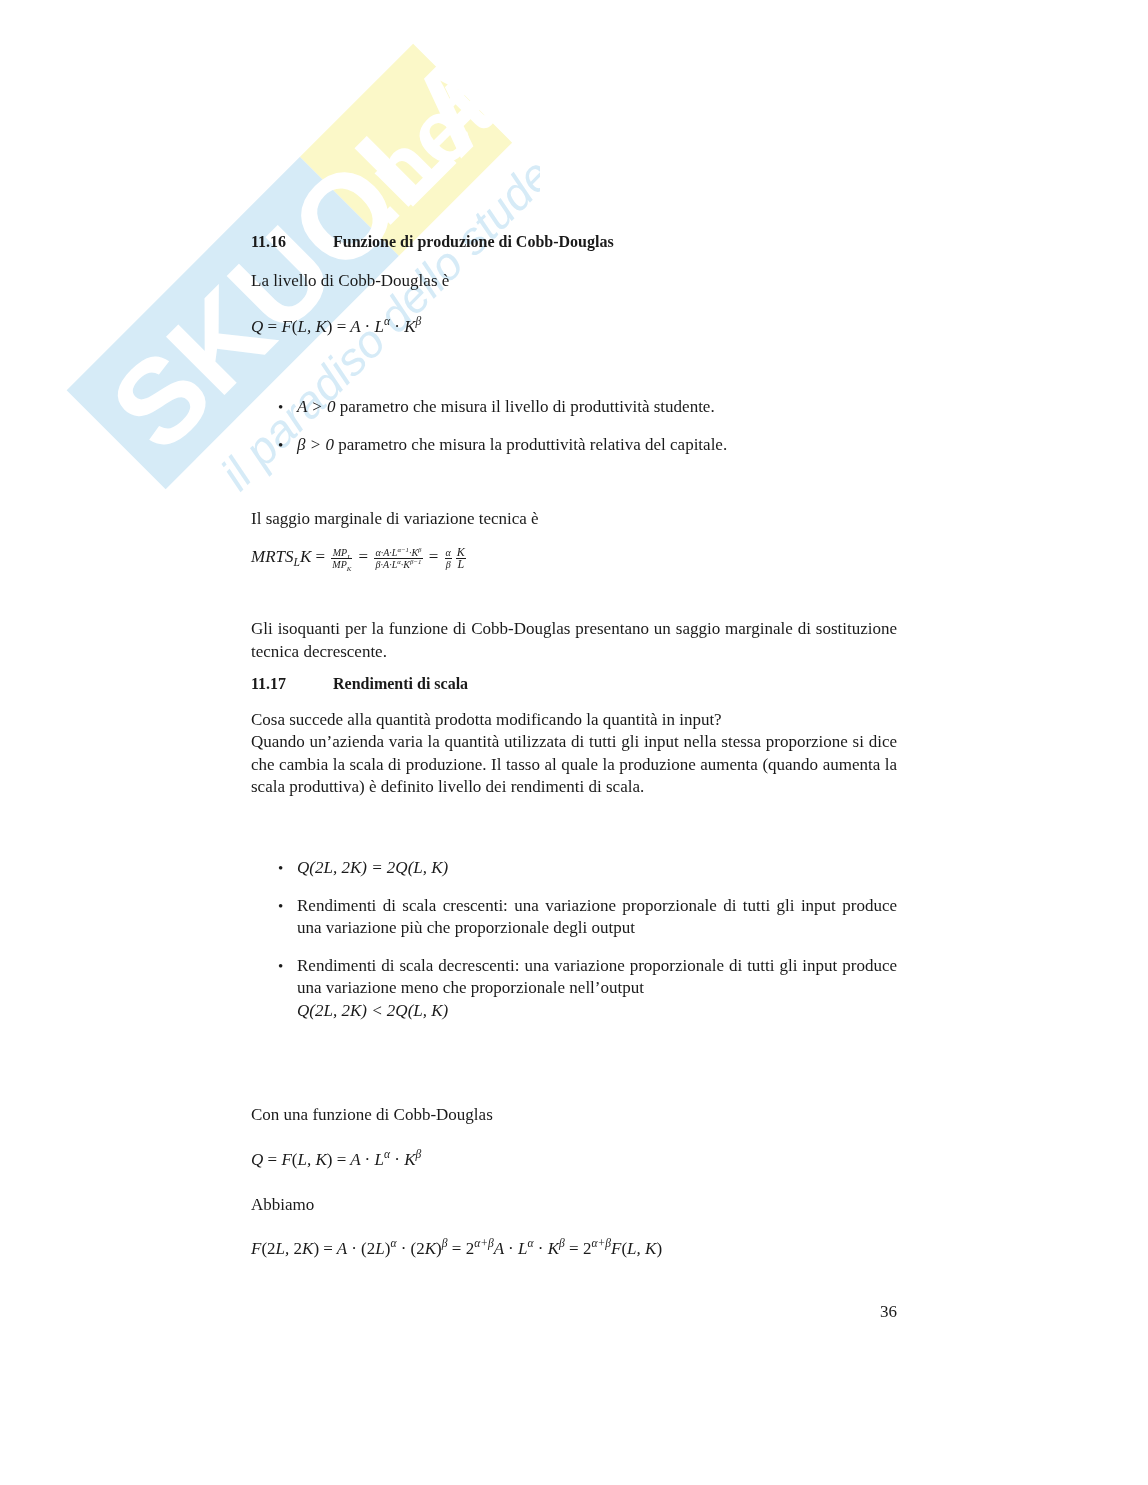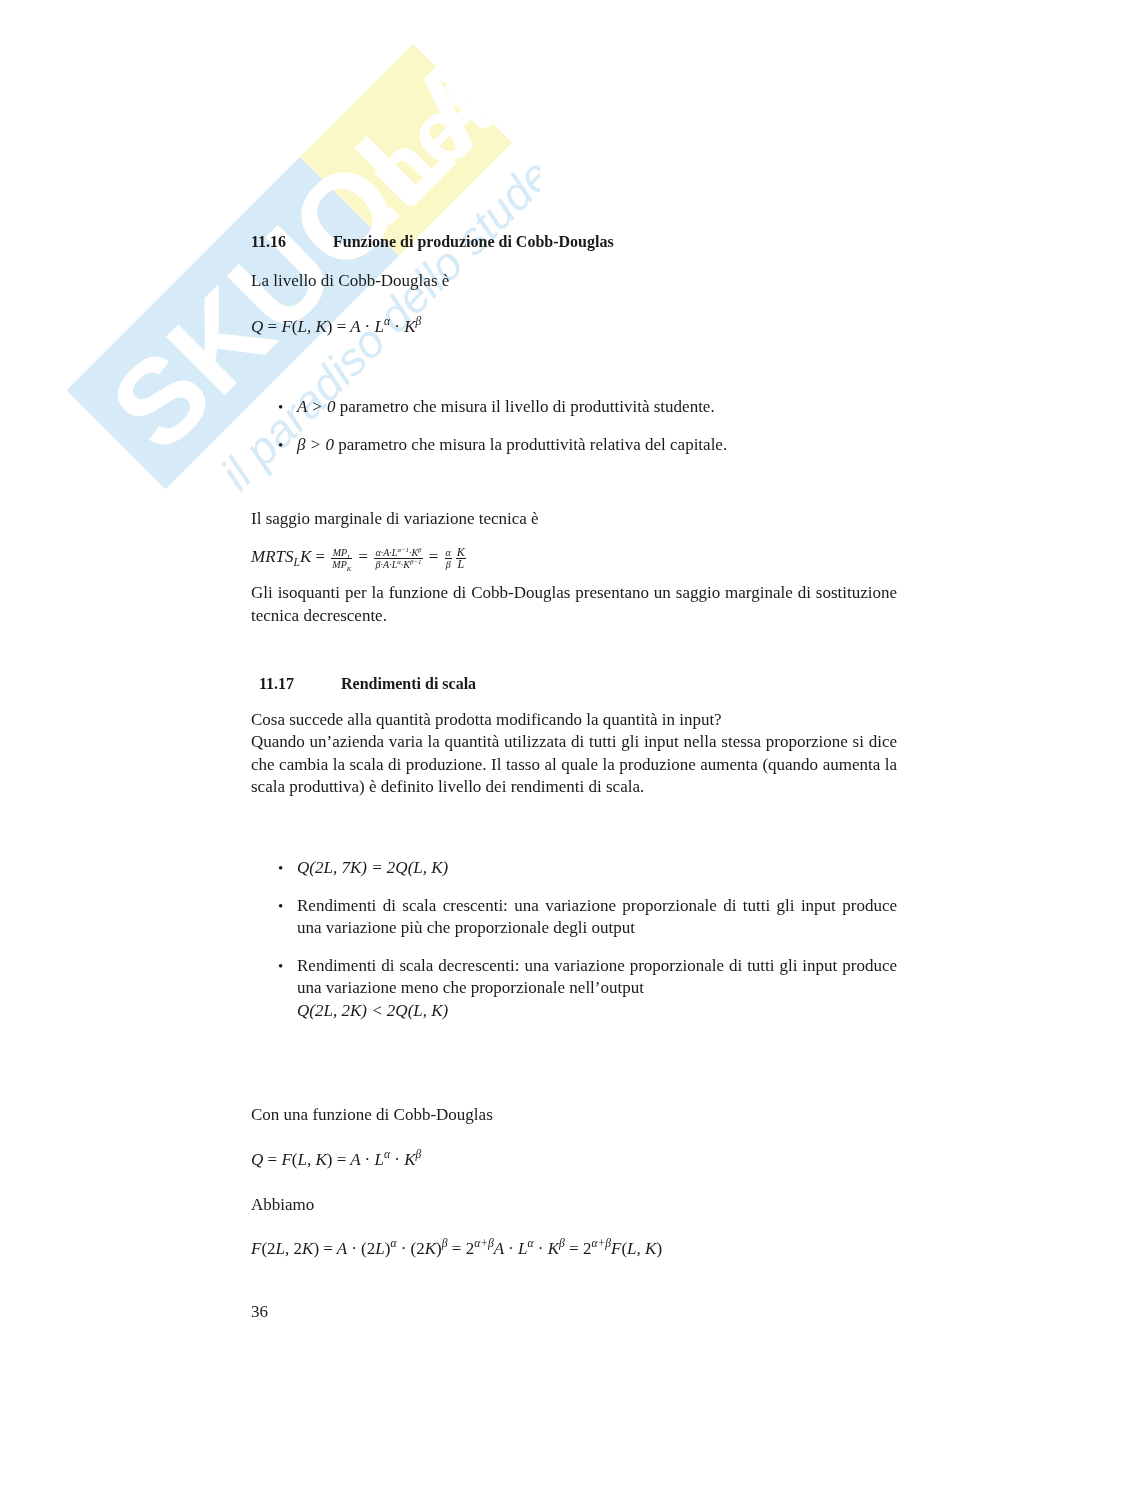--- a/index.html
+++ b/index.html
@@ -14,21 +14,21 @@
   .math .up { font-style: normal; }
   sup, sub { font-size: 0.68em; line-height: 0; }
   ul { list-style: none; margin: 0; padding: 0 0 0 46px; }
   ul li { position: relative; }
   ul li::before { content: "\2022"; position: absolute; left: -19px; top: 0; font-size: 15px; }
   .abs { position: absolute; left: 0; }
   .frac { display: inline-flex; flex-direction: column; vertical-align: middle; text-align: center; font-size: 10px; line-height: 11px; margin: 0 2px; }
   .frac .n { border-bottom: 1px solid #1a1a1a; padding: 0 1px; }
   .frac .d { padding: 0 1px; }
   .justify { text-align: justify; }
-  .pagenum { position: absolute; left: 0; width: 646px; text-align: left; top: 1073px; }
+  .pagenum { position: absolute; left: 0; width: 646px; text-align: right; top: 1073px; }
 </style>
 </head>
 <body>
 
 <svg class="watermark" viewBox="0 0 480 460" xmlns="http://www.w3.org/2000/svg">
   <g transform="rotate(-45 240 230)">
     <rect x="-10" y="150" width="330" height="140" fill="#d6ebf7"></rect>
     <rect x="320" y="150" width="160" height="140" fill="#fbf8c8"></rect>
     <text x="10" y="265" font-family="Liberation Sans, sans-serif" font-weight="bold" font-size="120" fill="#ffffff">SKUOLA</text>
     <text x="330" y="262" font-family="Liberation Sans, sans-serif" font-weight="bold" font-size="90" fill="#ffffff">.net</text>
@@ -64,32 +64,32 @@
       </span> <span class="up">=</span>
     <span class="frac">
         <span class="n">α</span>
         <span class="d">β</span>
       </span><span class="frac" style="font-size:12px;">
         <span class="n">K</span>
         <span class="d">L</span>
       </span>
   </p>
 
-  <p class="abs justify" style="top:354px; width:646px;">Gli isoquanti per la funzione di Cobb-Douglas presentano un saggio marginale di sostituzione tecnica decrescente.</p>
+  <p class="abs justify" style="top:390px; width:646px;">Gli isoquanti per la funzione di Cobb-Douglas presentano un saggio marginale di sostituzione tecnica decrescente.</p>
 
-  <h2 class="abs" style="top:442px;margin-left:8px;">
+  <h2 class="abs" style="top:442px;">
     <span class="num">11.17</span><span>Rendimenti di scala</span>
   </h2>
 
   <p class="abs" style="top:481px;">Cosa succede alla quantità prodotta modificando la quantità in input?</p>
   <p class="abs justify" style="top:503px; width:646px;">Quando un’azienda varia la quantità utilizzata di tutti gli input nella stessa proporzione si dice che cambia la scala di produzione. Il tasso al quale la produzione aumenta (quando aumenta la scala produttiva) è definito livello dei rendimenti di scala.</p>
 
   <ul class="abs" style="top:629px; width:600px;">
     <li style="margin-bottom:15px;">
-      <div class="math">Q(2L, 7K) = 2Q(L, K)</div>
+      <div class="math">Q(2L, 2K) = 2Q(L, K)</div>
     </li>
     <li style="margin-bottom:15px;">
       <div class="justify">Rendimenti di scala crescenti: una variazione proporzionale di tutti gli input produce una variazione più che proporzionale degli output</div>
     </li>
     <li>
       <div class="justify">Rendimenti di scala decrescenti: una variazione proporzionale di tutti gli input produce una variazione meno che proporzionale nell’output</div>
       <div class="math">Q(2L, 2K) &lt; 2Q(L, K)</div>
     </li>
   </ul>
 

